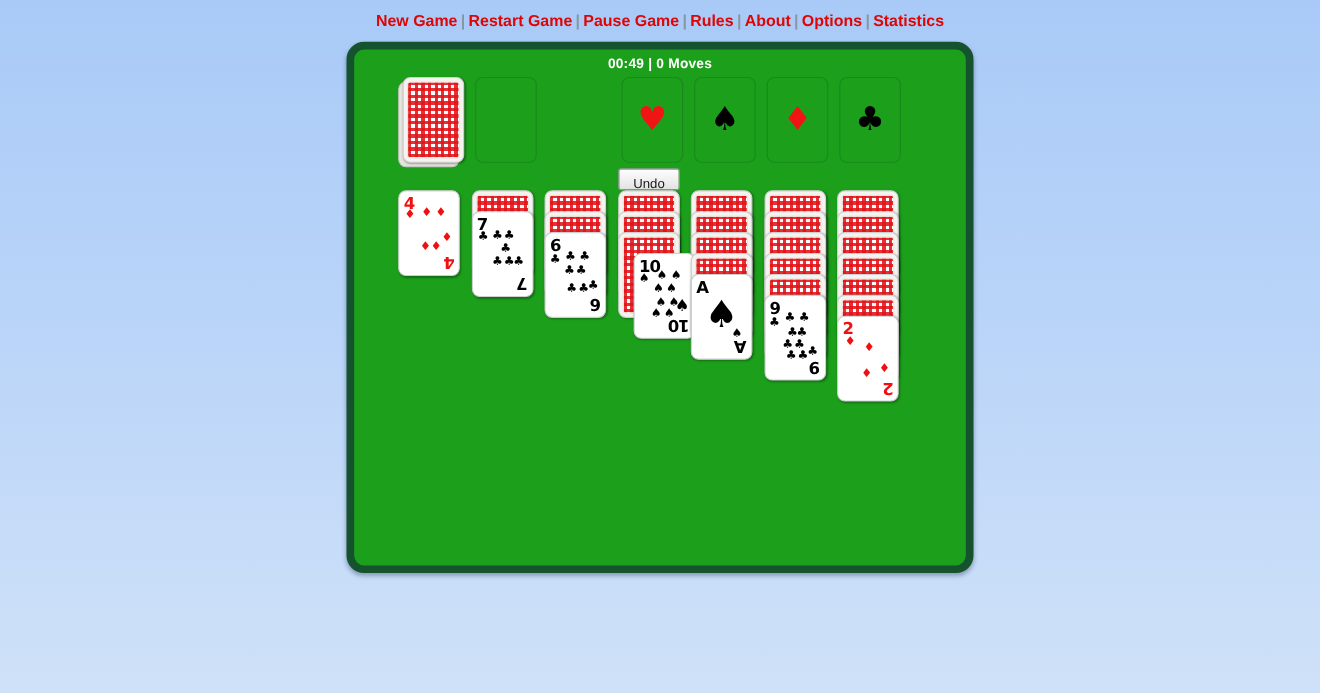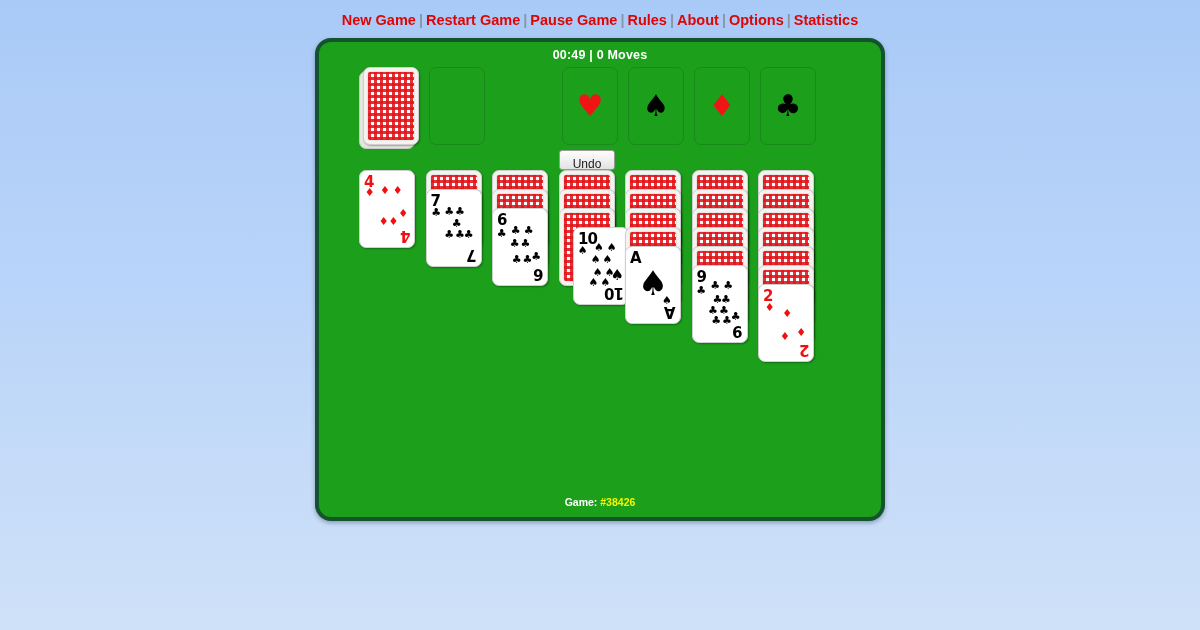--- a/index.html
+++ b/index.html
@@ -50,21 +50,21 @@
   #table-wrap {
     position: relative;
     width: 570px;
     height: 483px;
     margin: 10px auto 0 auto;
   }
   #game-table {
     position: absolute;
     inset: 0;
     background: #1ca01c;
-    border: 4px solid #14532d;
+    border: 7px solid #14532d;
     border-radius: 16px;
     box-shadow: 0 2px 4px rgba(60,80,110,.45);
   }
 
   #status-bar {
     position: absolute;
     top: 6px; left: 0; right: 0;
     text-align: center;
     color: #ffffff;
     font-size: 12.5px;
@@ -359,19 +359,15 @@
             <div class="corner tl">2</div>
             <div class="corner br">2</div>
             <div class="pip " style="left: 20%; top: 30%; transform: translate(-50%, -50%);">♦</div>
             <div class="pip " style="left: 52%; top: 38%; transform: translate(-50%, -50%);">♦</div>
             <div class="pip " style="left: 48%; top: 68%; transform: translate(-50%, -50%);">♦</div>
             <div class="pip " style="left: 78%; top: 62%; transform: translate(-50%, -50%);">♦</div>
           </div>
         </div>
       </div>
 
-    <div id="footer-bar">
-      <span>Game:</span>
-      <span class="game-id">#38426</span>
-    </div>
 
   </div>
 </div>
 
 </body></html>

